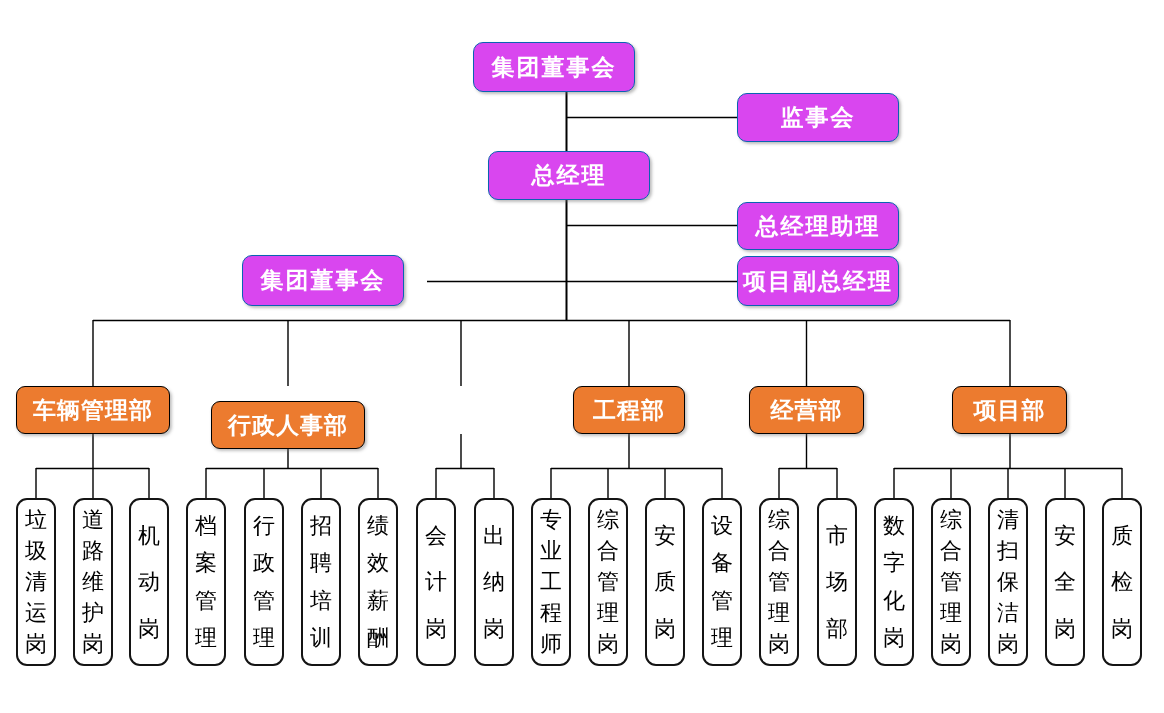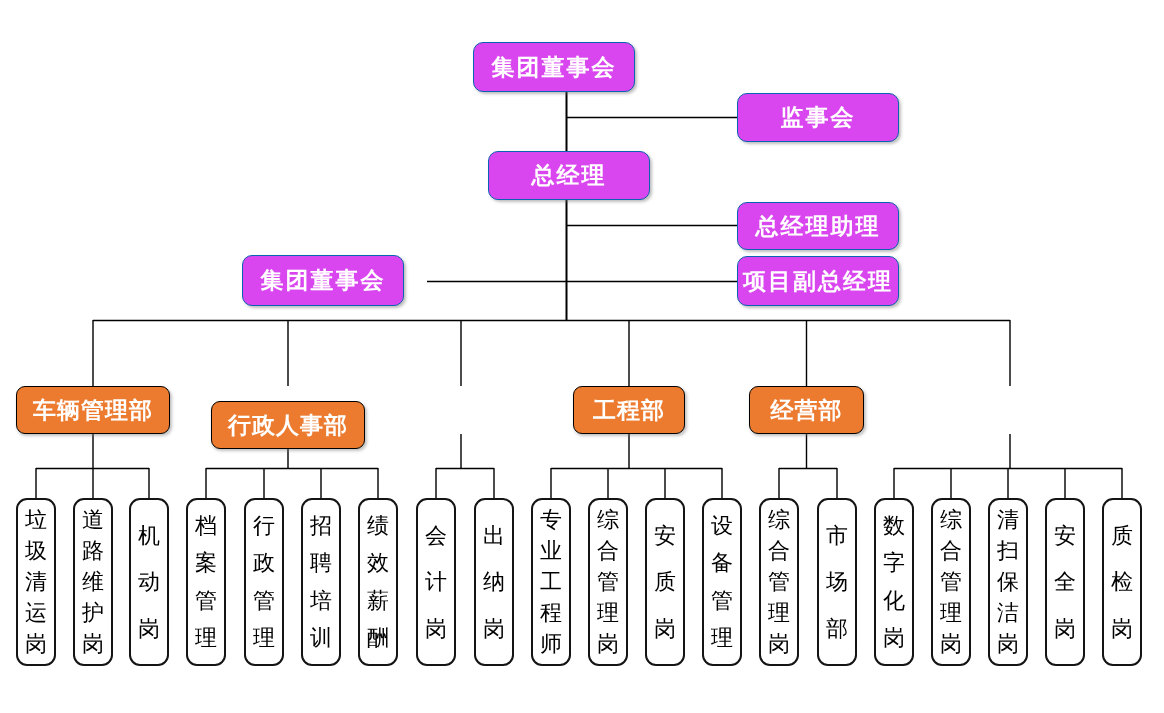--- a/index.html
+++ b/index.html
@@ -93,20 +93,21 @@
   <div class="node exec" style="left:737px; top:93px; height:49px;">监事会</div>
   <div class="node exec" style="left:488px; top:151px; height:49px;">总经理</div>
   <div class="node exec" style="left:737px; top:202px; height:48px;">总经理助理</div>
   <div class="node exec" style="left:242px; top:255px; height:51px;">集团董事会</div>
   <div class="node exec" style="left:737px; top:256px;">项目副总经理</div>
 
   <div class="node dept" style="left:16px; width:154px;">车辆管理部</div>
   <div class="node dept" style="left:211px; width:154px;margin-top:15px;">行政人事部</div>
   <div class="node dept" style="left:573px; width:112px;">工程部</div>
   <div class="node dept" style="left:749px; width:115px;">经营部</div>
+  <div class="node dept" style="left:952px; width:115px;">项目部</div>
 
   <div class="node pos" style="left:16px;">
     <div class="pos-text">
         <span>垃</span>
         <span>圾</span>
         <span>清</span>
         <span>运</span>
         <span>岗</span>
       </div>
   </div>

